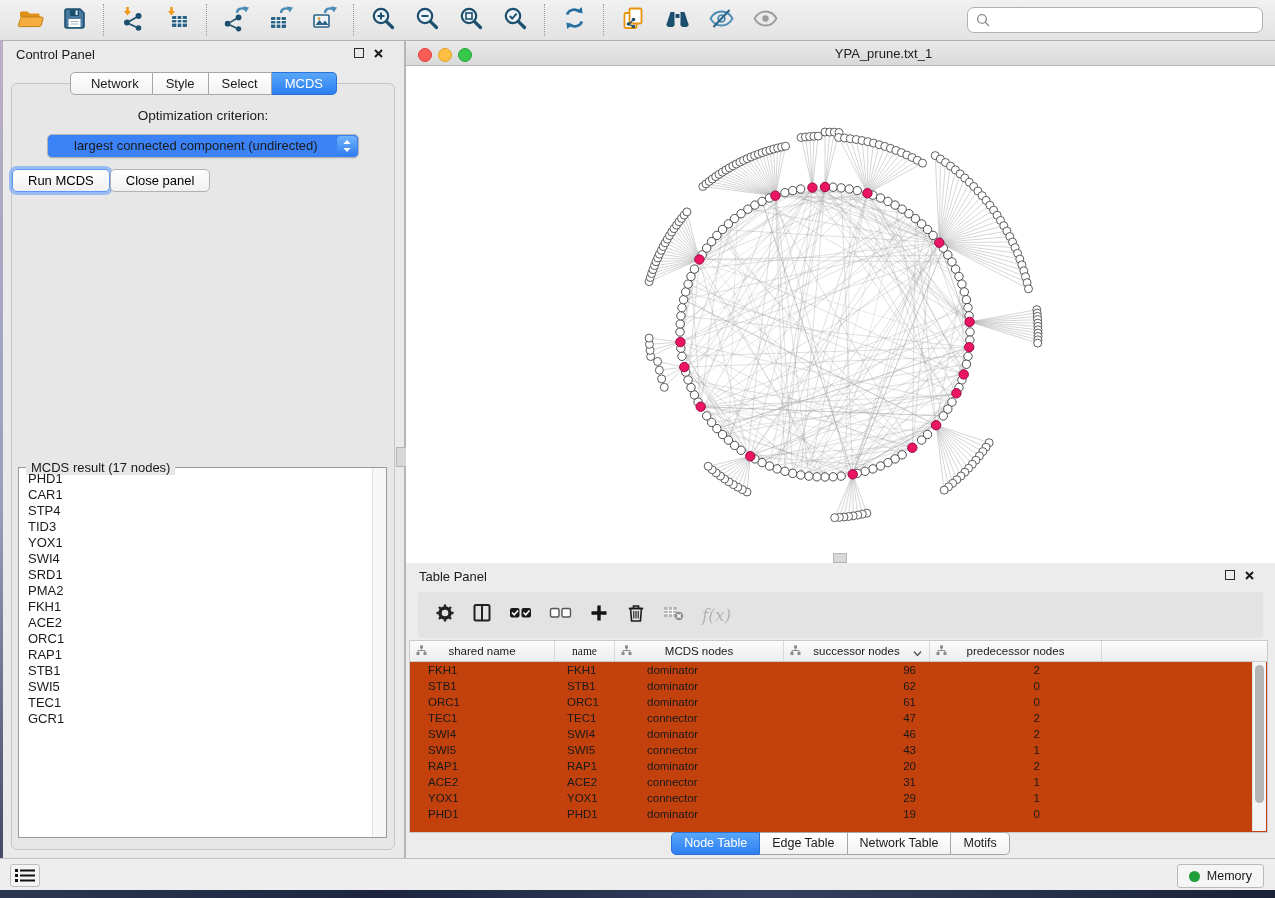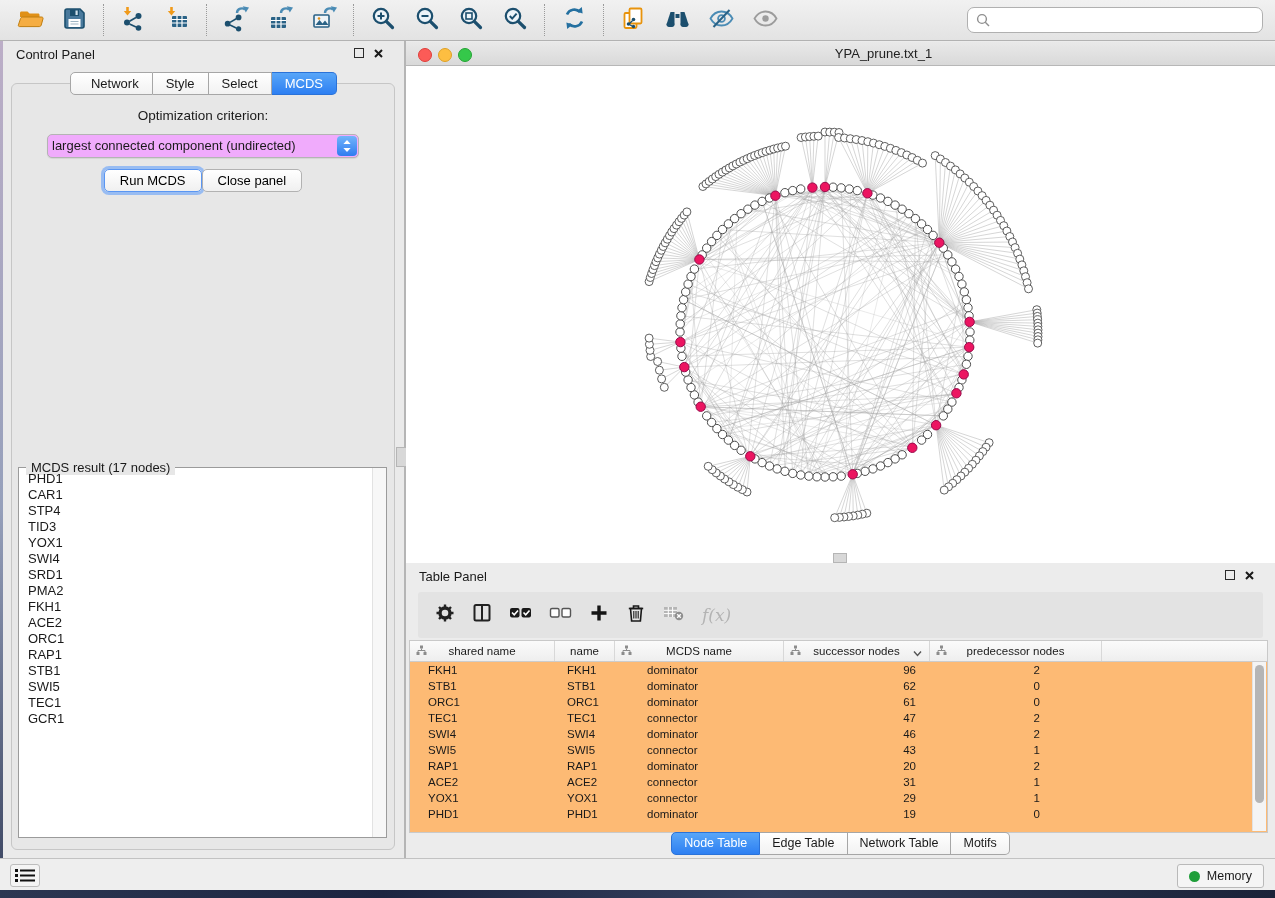--- a/index.html
+++ b/index.html
@@ -29,25 +29,25 @@
   #cp-tabs{position:absolute;top:31px;left:0;right:0;display:flex;justify-content:center;z-index:3;}
   .seg-tab{height:15px;padding:3px 13px;font-size:13px;line-height:15px;background:linear-gradient(#ffffff,#f2f2f2);
     border:1px solid #a6a6a6;border-left-width:0;color:#1a1a1a;cursor:default;}
   .seg-tab:first-child{border-left-width:1px;border-radius:5px 0 0 5px;padding-left:20px;}
   .seg-tab:last-child{border-radius:0 5px 5px 0;}
   .seg-tab.active{background:linear-gradient(#58a6f8,#2d7ff2);color:#fff;border-color:#2a72d8;}
   #cp-inset{position:absolute;left:8px;right:9px;top:42px;bottom:8px;background:#e7e7e7;
     border:1px solid #c6c6c6;border-radius:6px;}
   .opt-label{text-align:center;margin-top:24px;font-size:13.5px;}
   .opt-select{position:relative;margin:11px auto 0 auto;width:312px;height:24px;box-sizing:border-box;
-    background:#f0abfc;border:1px solid #b4b4b4;border-radius:5px;font-size:13px;line-height:22px;padding-left:4px;
+    background:#3b82f6;border:1px solid #b4b4b4;border-radius:5px;font-size:13px;line-height:22px;padding-left:26px;
     box-shadow:0 1px 1px rgba(0,0,0,.08);}
   .opt-stepper{position:absolute;right:1px;top:1px;width:20px;height:20px;border-radius:4px;
     background:linear-gradient(#71b4fb,#2f7cf0);display:flex;align-items:center;justify-content:center;}
-  .cp-buttons{display:flex;justify-content:center;margin-top:11px;}
+  .cp-buttons{display:flex;margin-top:11px;}
   .btn{height:23px;padding:0 15px;background:linear-gradient(#ffffff,#f0f0f0);border:1px solid #b2b2b2;
     border-radius:5px;font-size:13px;font-family:"Liberation Sans",sans-serif;}
   .btn.focus{box-shadow:0 0 0 3px rgba(100,160,250,.6);border-color:#5a96f2;}
   .result-box{position:absolute;left:15px;width:369px;top:426px;height:371px;box-sizing:border-box;
     border:1px solid #9b9b9b;background:#fff;}
   .result-legend{position:absolute;top:-8px;left:7px;background:#e7e7e7;padding:0 5px;font-size:13px;}
   .result-list{position:absolute;left:1px;right:14px;top:3px;bottom:1px;overflow:hidden;}
   .result-item{font-size:13px;line-height:16px;padding-left:8px;}
   .result-scroll{position:absolute;right:0;top:0;bottom:0;width:13px;background:#f7f7f7;border-left:1px solid #e2e2e2;}
   
@@ -60,21 +60,21 @@
   .traffic{position:absolute;top:6px;width:12px;height:12px;border-radius:50%;}
   #net-title{position:absolute;top:4px;width:100%;text-align:center;font-size:13px;color:#222;}
   #net-canvas{position:absolute;left:0;top:25px;width:869px;height:497px;background:#fff;}
   
   #table-panel{position:absolute;left:406px;top:563px;width:869px;height:295px;background:#ececec;}
   #tp-toolbar{position:absolute;left:12px;right:12px;top:29px;height:46px;background:#e3e3e3;border-radius:3px;
     display:flex;align-items:center;gap:17px;padding-left:17px;}
   .tp-tool{display:flex;align-items:center;justify-content:center;}
   .fx{font-family:"DejaVu Serif",serif;font-style:italic;color:#b3b3b3;font-size:17px;}
   #tp-table{position:absolute;left:3px;right:7px;top:77px;height:193px;box-sizing:border-box;
-    background:#fdba74;border:1px solid #c9c9c9;}
+    background:#c2410c;border:1px solid #c9c9c9;}
   #tp-header{display:flex;height:21px;box-sizing:border-box;background:linear-gradient(#fbfbfb,#eeeeee);
     border-bottom:1px solid #cccccc;}
   .th{position:relative;box-sizing:border-box;border-right:1px solid #d8d8d8;font-size:11.5px;
     display:flex;align-items:center;justify-content:center;color:#1a1a1a;}
   .th .th-icon{position:absolute;left:6px;top:4px;}
   .th .sort{position:absolute;right:7px;top:6px;}
   .tr{display:flex;height:16px;}
   .td{box-sizing:border-box;font-size:11.5px;line-height:16px;white-space:nowrap;overflow:hidden;}
   #tp-scroll{position:absolute;right:1px;top:21px;bottom:1px;width:13px;background:#f4f4f4;border-left:1px solid #e2e2e2;}
   #tp-thumb{position:absolute;left:2px;top:3px;width:9px;height:138px;background:#b5b5b5;border-radius:5px;}
@@ -996,31 +996,31 @@
     <div id="tp-header">
         <div class="th" style="width: 145px;">
           <span class="th-icon"><svg width="11" height="11" viewBox="0 0 11 11">
               <rect x="4" y="0.5" width="3" height="3" fill="#8c8c8c"></rect>
               <rect x="0.5" y="7" width="3" height="3" fill="#8c8c8c"></rect>
               <rect x="7.5" y="7" width="3" height="3" fill="#8c8c8c"></rect>
               <path d="M5.5 3.5v2M2 7V5.5h7V7" stroke="#8c8c8c" fill="none"></path>
             </svg></span>
           <span>shared name</span>
         </div>
-        <div class="th" style="width: 60px;">
+        <div class="th" style="width: 60px; font-family: Liberation Serif, serif;">
           <span>name</span>
         </div>
         <div class="th" style="width: 169px;">
           <span class="th-icon"><svg width="11" height="11" viewBox="0 0 11 11">
               <rect x="4" y="0.5" width="3" height="3" fill="#8c8c8c"></rect>
               <rect x="0.5" y="7" width="3" height="3" fill="#8c8c8c"></rect>
               <rect x="7.5" y="7" width="3" height="3" fill="#8c8c8c"></rect>
               <path d="M5.5 3.5v2M2 7V5.5h7V7" stroke="#8c8c8c" fill="none"></path>
             </svg></span>
-          <span>MCDS name</span>
+          <span>MCDS nodes</span>
         </div>
         <div class="th" style="width: 146px;">
           <span class="th-icon"><svg width="11" height="11" viewBox="0 0 11 11">
               <rect x="4" y="0.5" width="3" height="3" fill="#8c8c8c"></rect>
               <rect x="0.5" y="7" width="3" height="3" fill="#8c8c8c"></rect>
               <rect x="7.5" y="7" width="3" height="3" fill="#8c8c8c"></rect>
               <path d="M5.5 3.5v2M2 7V5.5h7V7" stroke="#8c8c8c" fill="none"></path>
             </svg></span>
           <span>successor nodes</span>
           <span class="sort"><svg width="9" height="7" viewBox="0 0 9 7">

